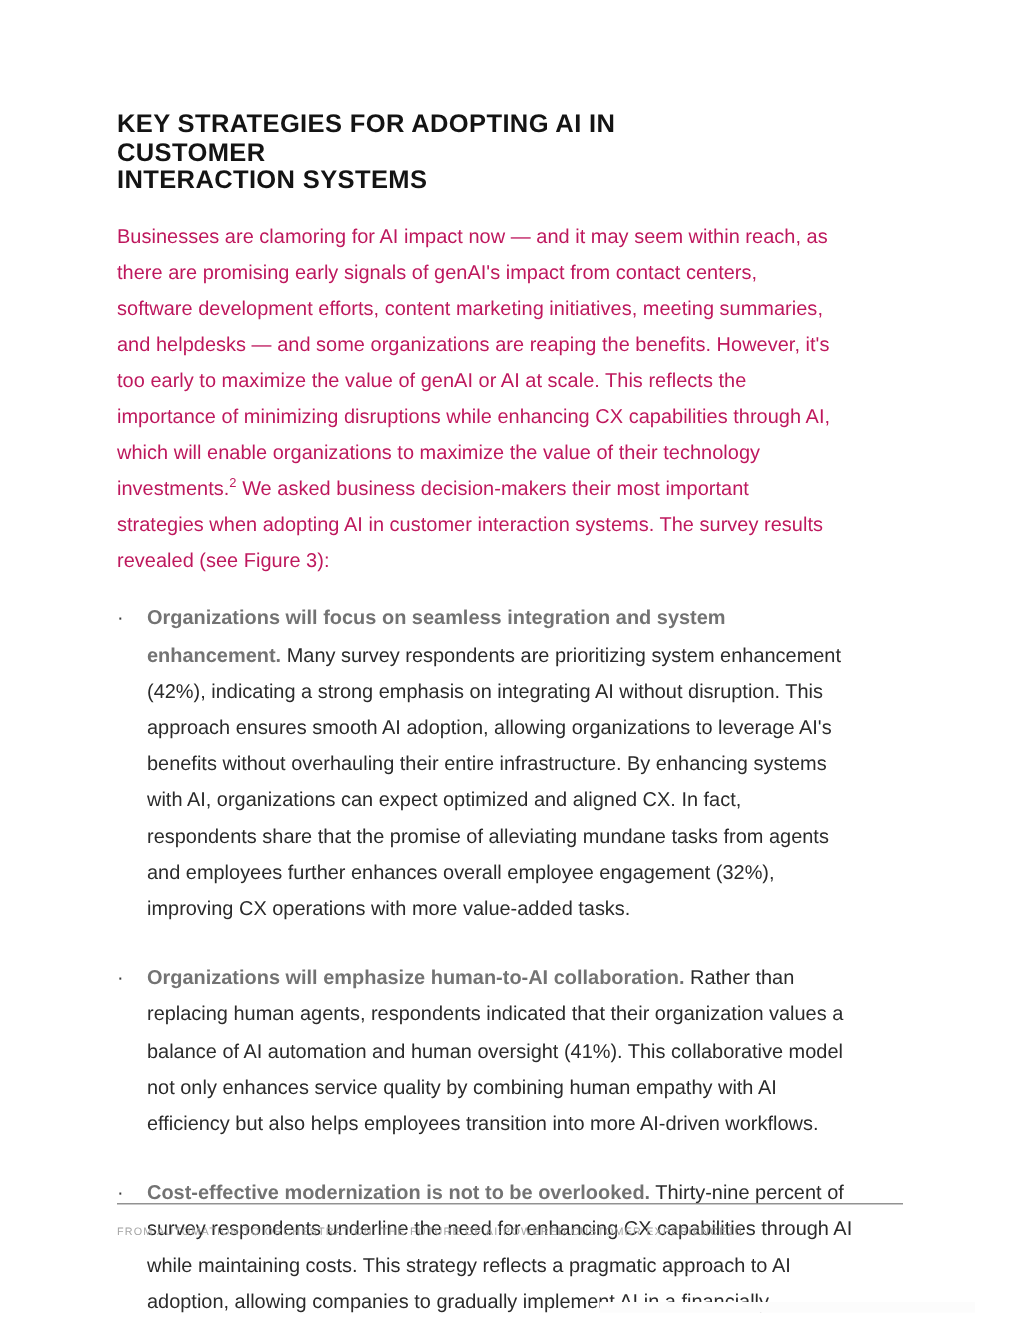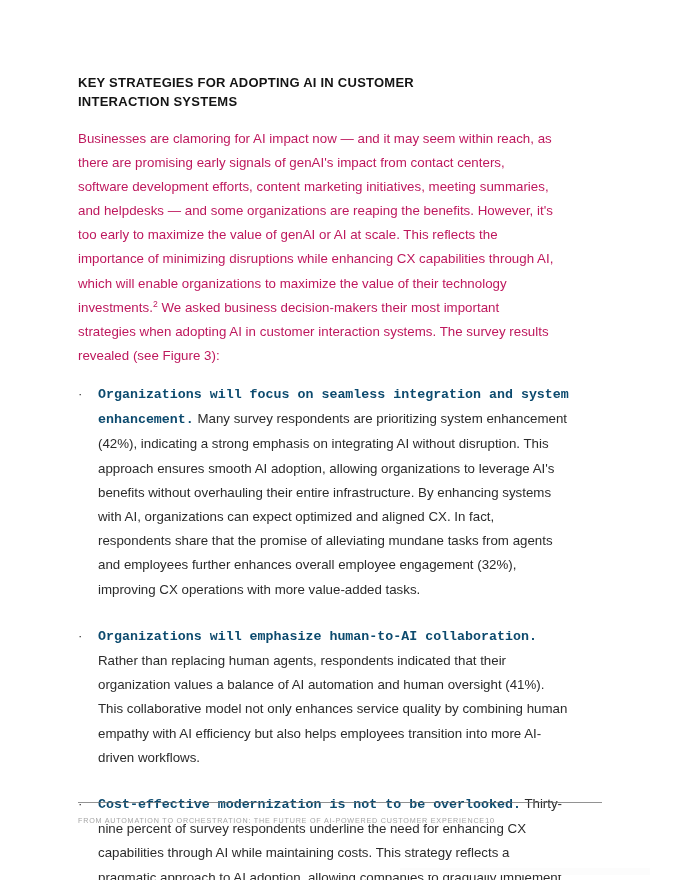--- a/index.html
+++ b/index.html
@@ -22,21 +22,21 @@
     background: #ffffff;
     overflow: hidden;
   }
   .content {
     position: absolute;
     left: 78px;
     top: 74px;
     width: 524px;
   }
   .doc-heading {
-    font-size: 13px;
+    font-size: 17px;
     font-weight: bold;
     line-height: 18.5px;
     letter-spacing: 0.25px;
     color: #141414;
     margin: 0 0 16px 0;
     text-transform: uppercase;
     max-width: 420px;
   }
   .doc-heading .hl {
     display: block;
@@ -74,22 +74,21 @@
   li.bullet-item .bullet-mark {
     position: absolute;
     left: 0px;
     top: 0px;
     font-size: 13.3px;
     line-height: 24.2px;
     color: #3a3a3a;
   }
   li.bullet-item .lead {
     font-weight: bold;
-    color: #0c4a6e;
-    font-family: Liberation Mono, monospace;
+    color: #737373;
   }
   .footer {
     position: absolute;
     left: 78px;
     top: 802px;
     width: 524px;
   }
   .footer-rule {
     width: 524px;
     height: 1px;

